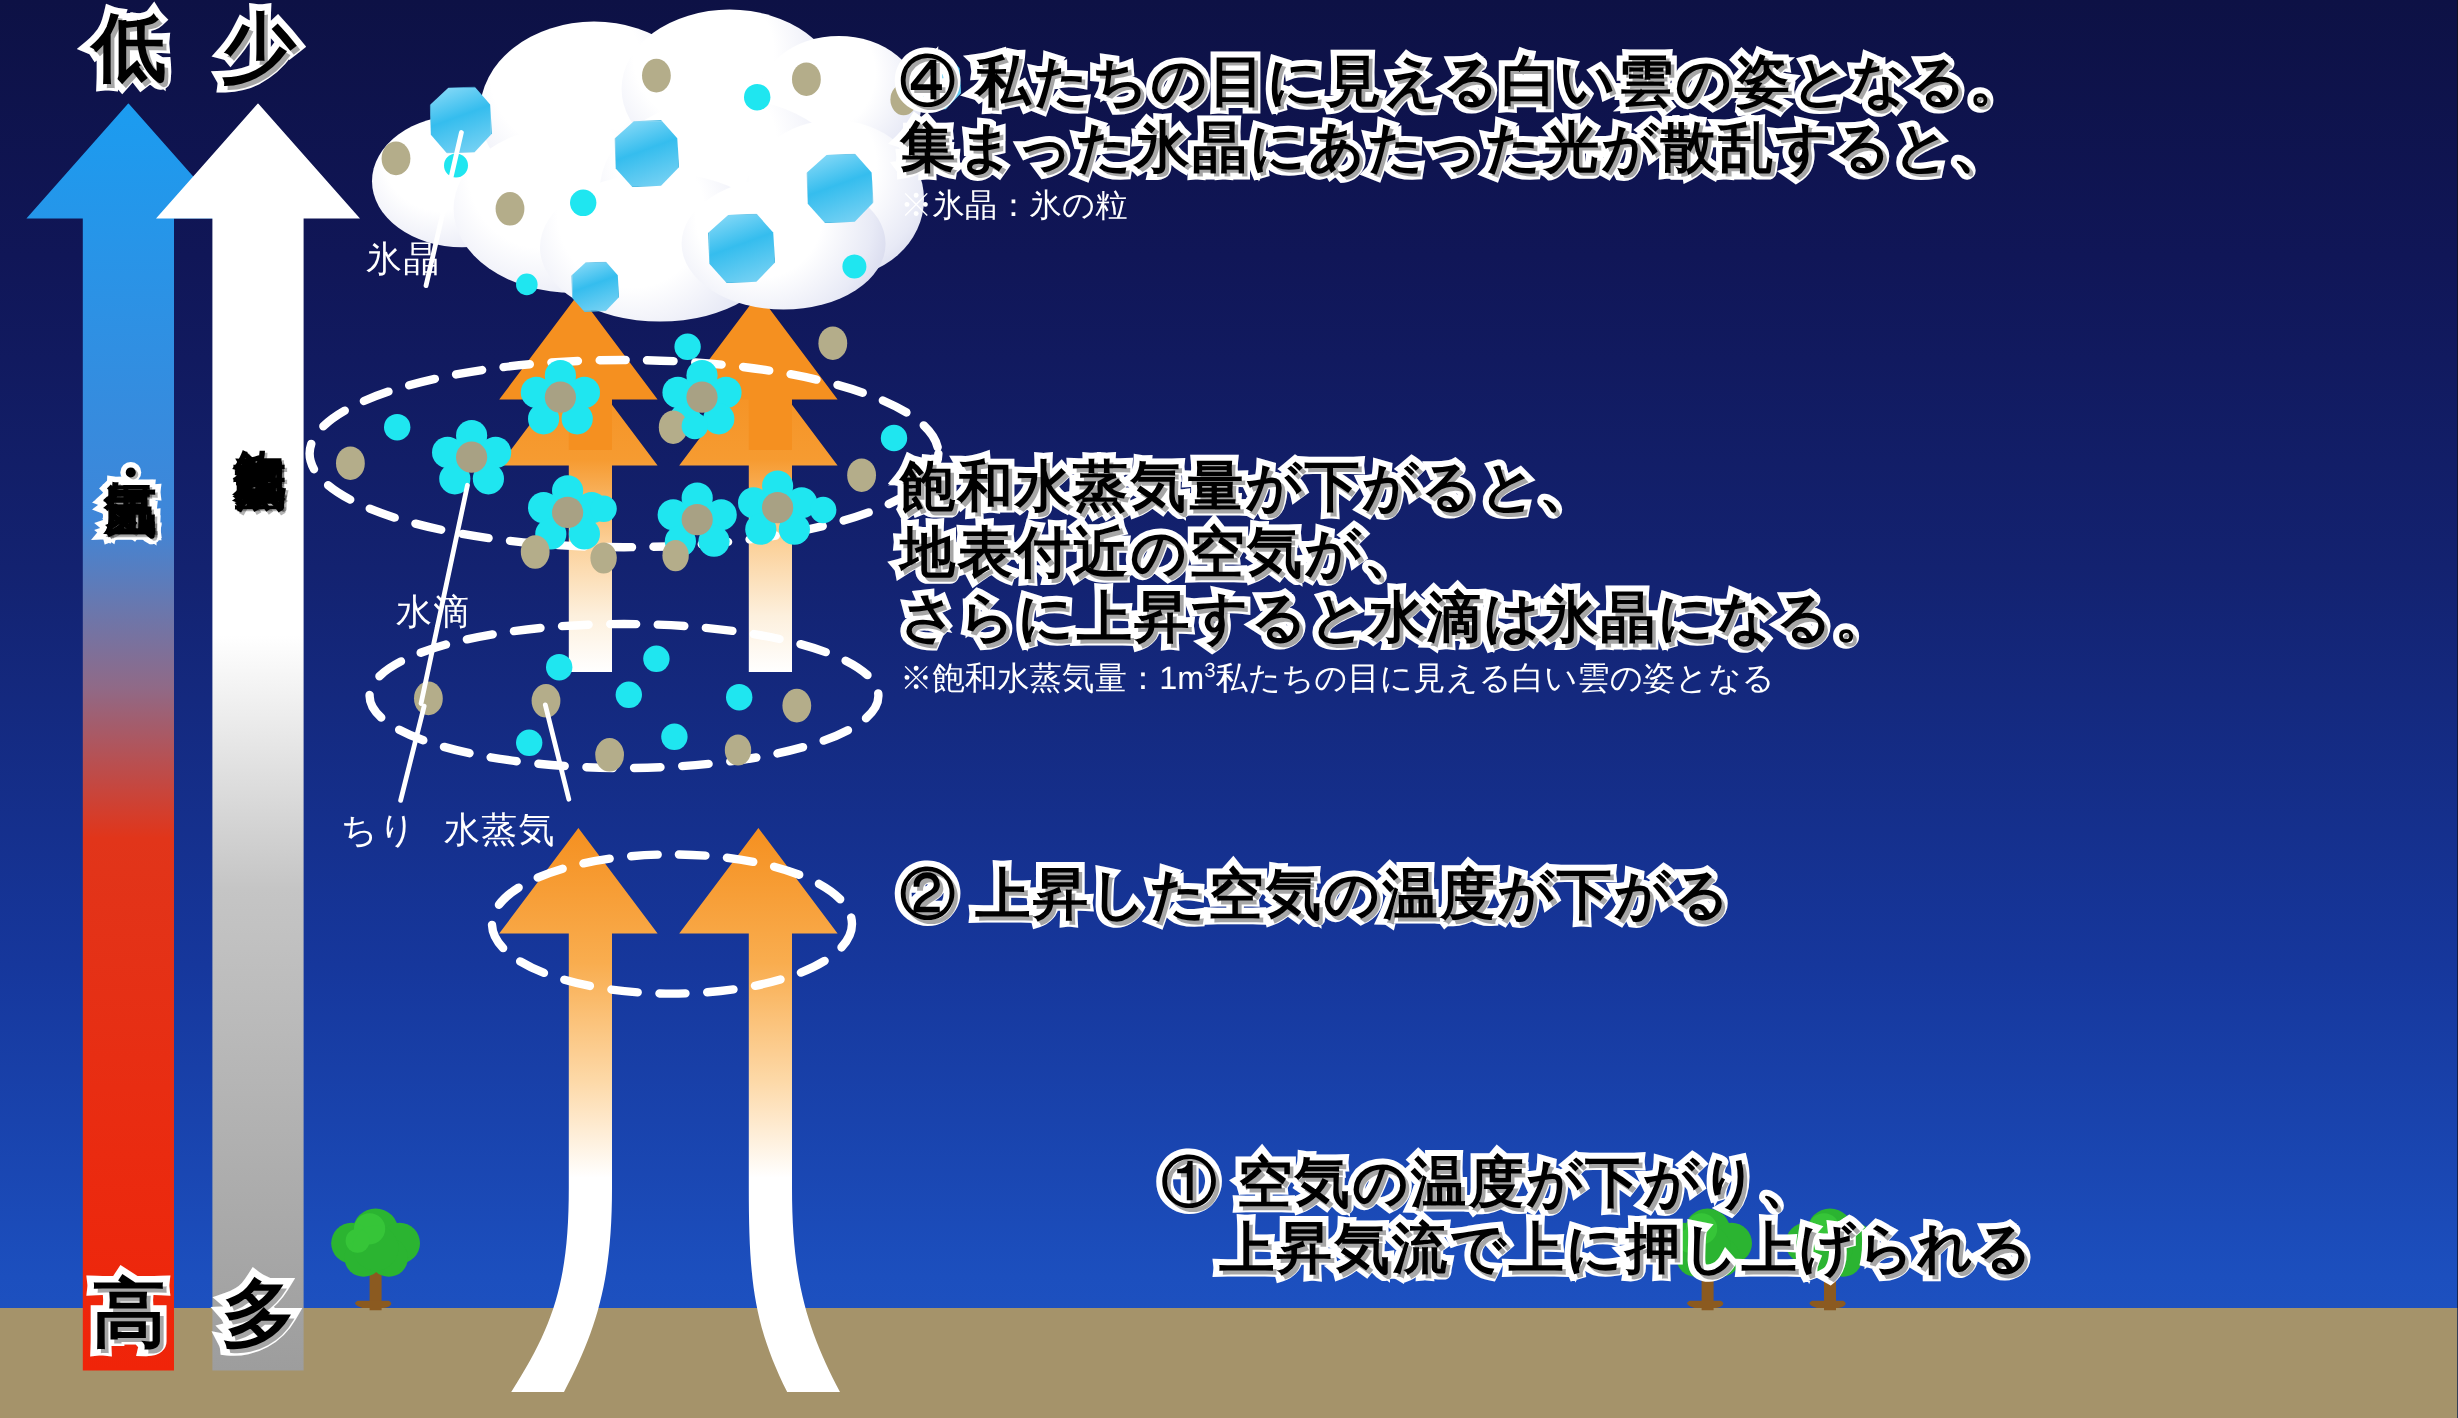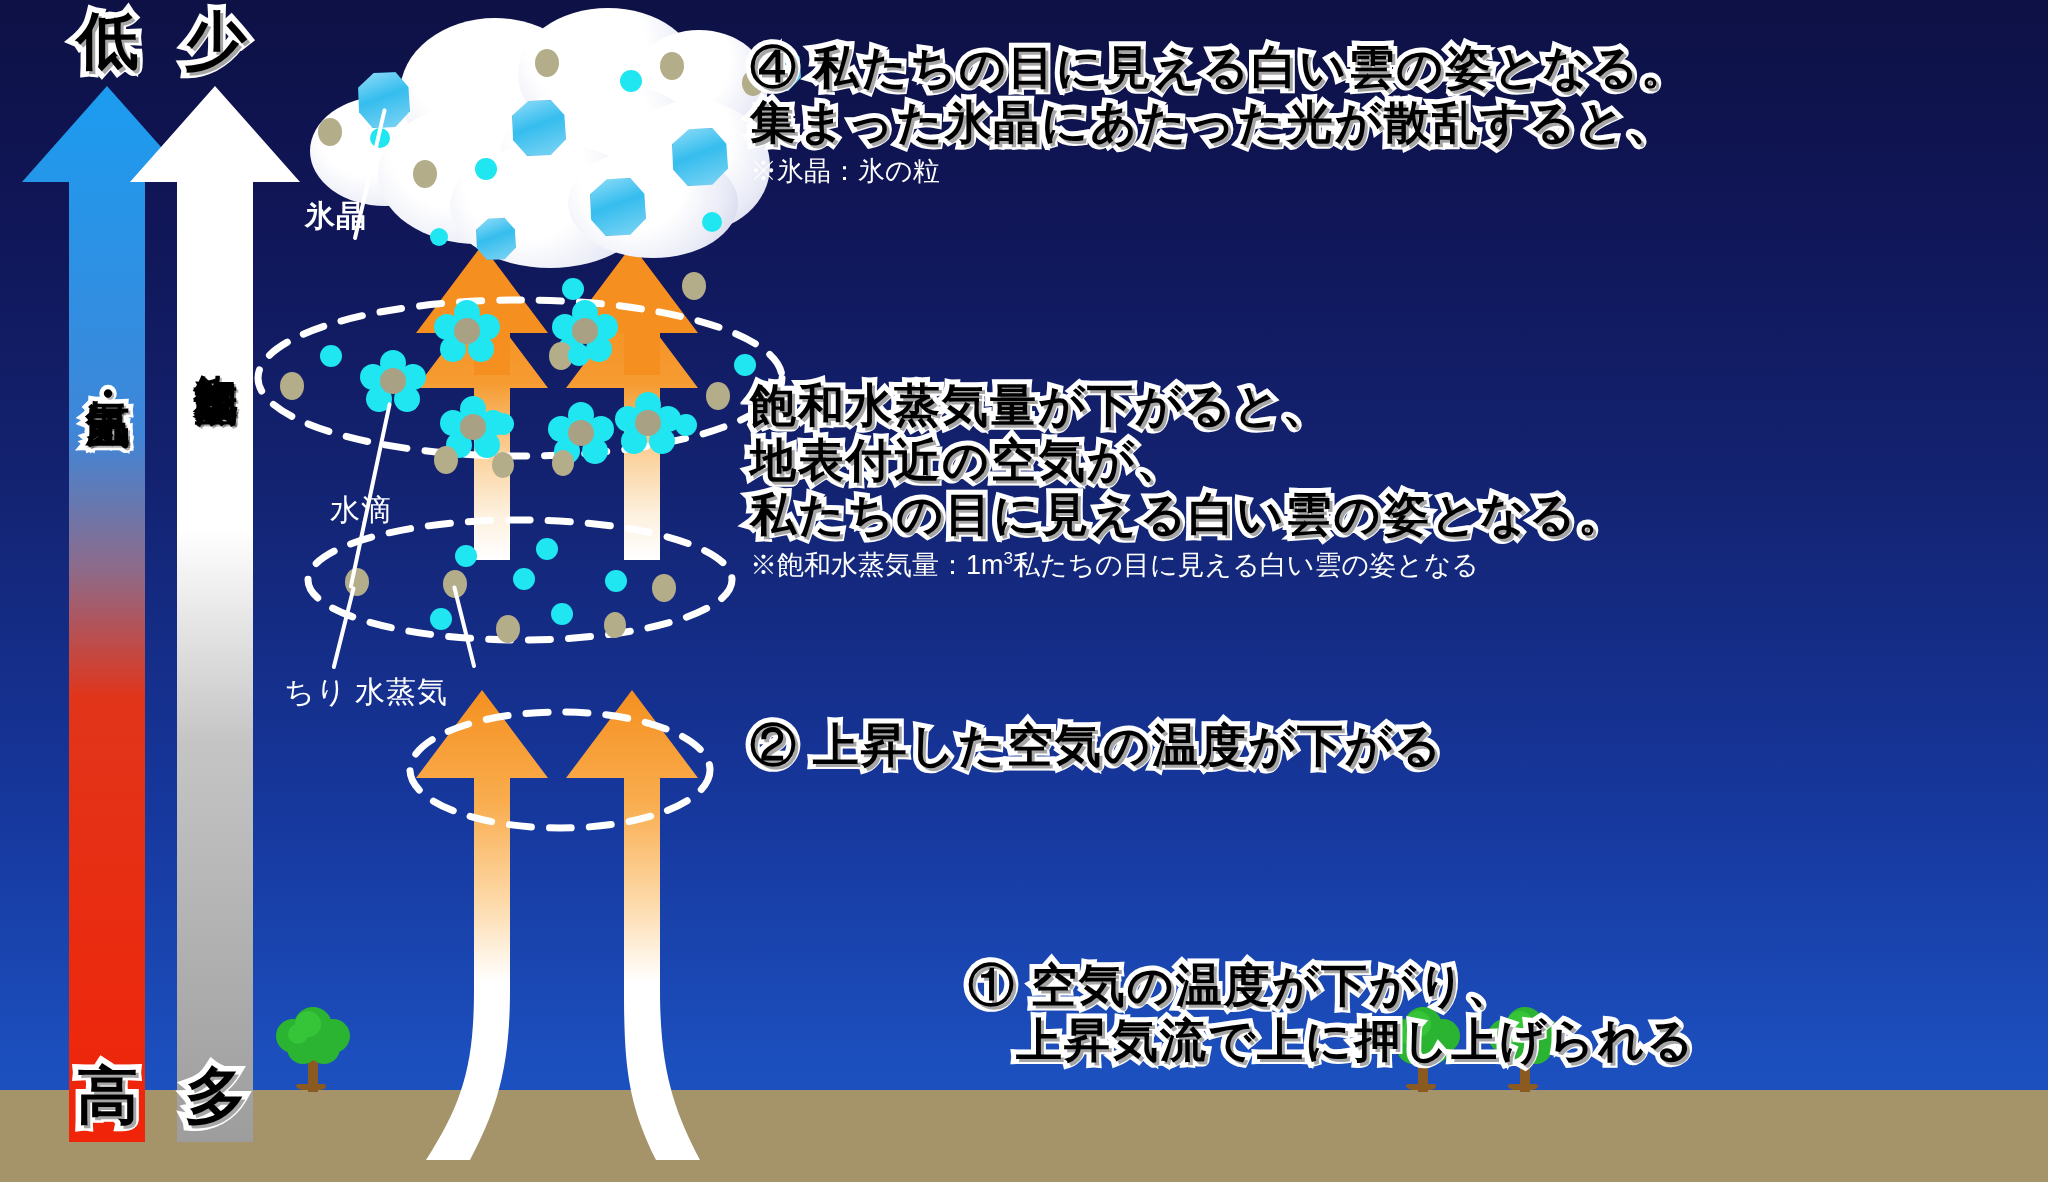--- a/index.html
+++ b/index.html
@@ -360,41 +360,41 @@
   <div class="dust" style="left:604px; top:612px; width:22px; height:26px;"></div>
   <div class="dust" style="left:652px; top:574px; width:24px; height:28px;"></div>
 
   <div class="ellipse" style="left:400px; top:700px;">
     <svg width="320" height="140" viewBox="0 0 320 140">
       <ellipse cx="160" cy="70" rx="150" ry="58" fill="none" stroke="#ffffff" stroke-width="7" stroke-linecap="round" stroke-dasharray="22 18"></ellipse>
     </svg>
   </div>
 
   <div class="leader" style="left:383px; top:108px; width:4px; height:135px; transform:rotate(13deg);"></div>
-  <div class="small-label" style="left:305px; top:196px;font-weight:bold;">氷晶</div>
+  <div class="small-label" style="left:305px; top:196px;">氷晶</div>
 
   <div class="leader" style="left:388px; top:402px; width:4px; height:190px; transform:rotate(12deg);"></div>
   <div class="small-label" style="left:330px; top:490px;">水滴</div>
 
   <div class="leader" style="left:352px; top:586px; width:4px; height:85px; transform:rotate(14deg);"></div>
   <div class="small-label" style="left:284px; top:672px;">ちり</div>
 
   <div class="leader" style="left:452px; top:586px; width:4px; height:85px; transform:rotate(-14deg);"></div>
-  <div class="small-label" style="left:355px; top:672px;">水蒸気</div>
+  <div class="small-label" style="left:370px; top:672px;">水蒸気</div>
 
   <div class="step" style="left:750px; top:40px;">
     <div class="line">④ 私たちの目に見える白い雲の姿となる。</div>
     <div class="line">集まった氷晶にあたった光が散乱すると、</div>
     <div class="note">※氷晶：氷の粒</div>
   </div>
 
   <div class="step" style="left:750px; top:378px;">
     <div class="line">飽和水蒸気量が下がると、</div>
     <div class="line">地表付近の空気が、</div>
-    <div class="line">私たちの目に見える白い雲の姿となる。</div>
+    <div class="line">さらに上昇すると水滴は氷晶になる。</div>
     <div class="note"><span>※飽和水蒸気量：1m</span><sup>3</sup><span>私たちの目に見える白い雲の姿となる</span></div>
   </div>
 
   <div class="step" style="left:750px; top:718px;">
     <div class="line">② 上昇した空気の温度が下がる</div>
   </div>
 
   <div class="step" style="left:968px; top:958px;">
     <div class="line">① 空気の温度が下がり、</div>
     <div class="line" style="padding-left:48px;">上昇気流で上に押し上げられる</div>

